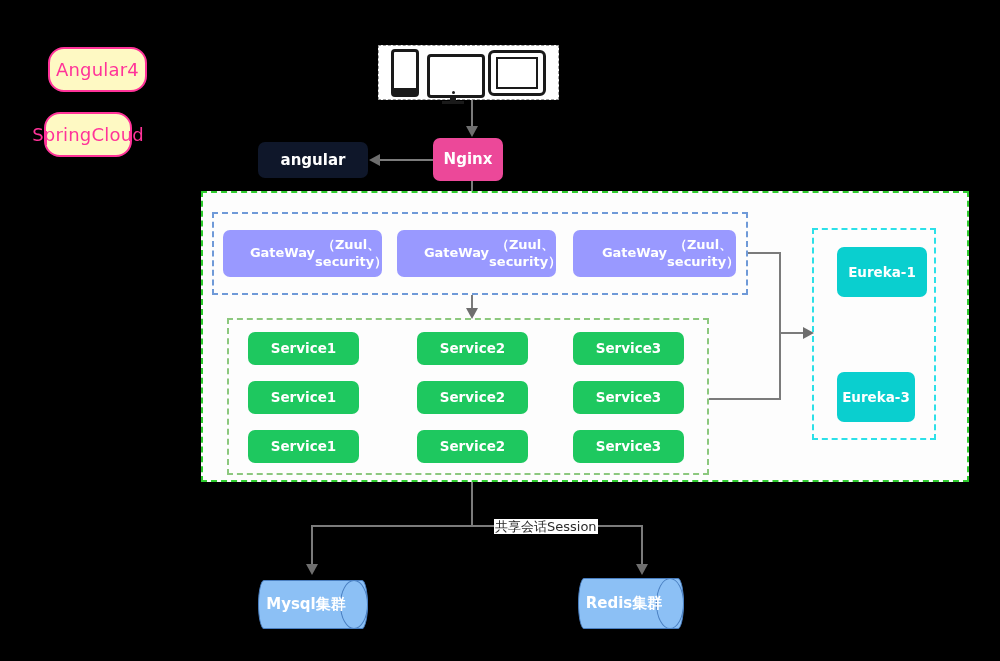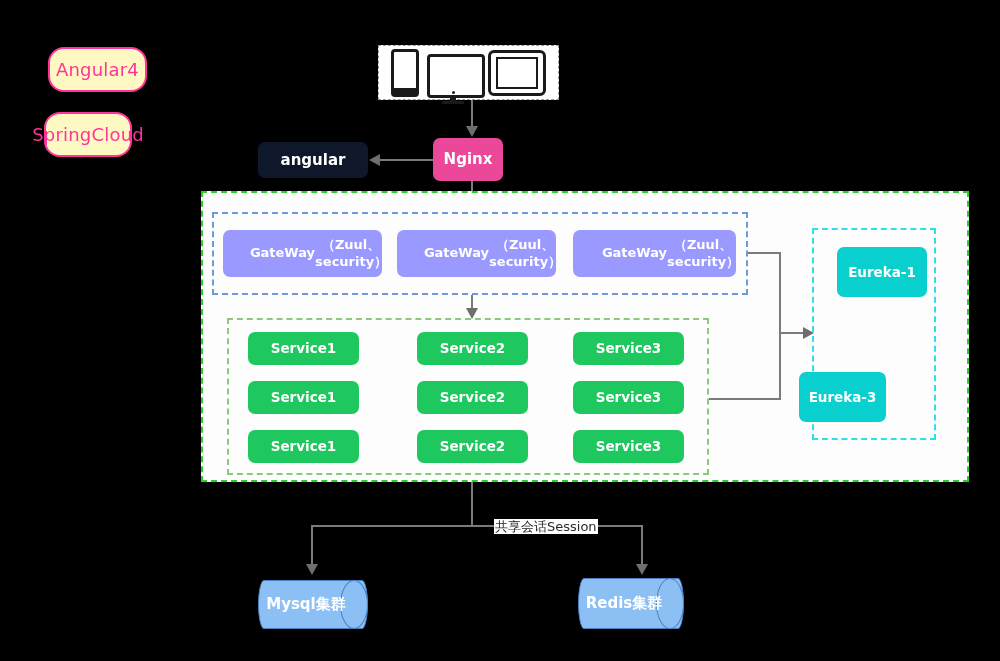--- a/index.html
+++ b/index.html
@@ -291,21 +291,21 @@
   </div>
   <div class="abs node node-service" style="left:573px; top:430px; width:111px; height:33px;">
     <span>Service3</span>
   </div>
 
   <div class="abs container-eureka" style="left:812px; top:228px; width:124px; height:212px;"></div>
 
   <div class="abs node node-eureka" style="left:827px; top:247px; width:90px; height:50px;">
     <span>Eureka-1</span>
   </div>
-  <div class="abs node node-eureka" style="left:789px; top:372px; width:87px; height:50px;">
+  <div class="abs node node-eureka" style="left:827px; top:372px; width:78px; height:50px;">
     <span>Eureka-3</span>
   </div>
 
   <div class="abs edge-line hline" style="left:748px; top:252px; width:33px;"></div>
   <div class="abs edge-line hline" style="left:709px; top:398px; width:72px;"></div>
   <div class="abs edge-line vline" style="left:779px; top:252px; height:147px;"></div>
   <div class="abs edge-line hline" style="left:779px; top:332px; width:26px;"></div>
   <div class="abs arrow-right" style="left:803px; top:327px;"></div>
 
   <div class="abs edge-line vline" style="left:471px; top:482px; height:44px;"></div>

